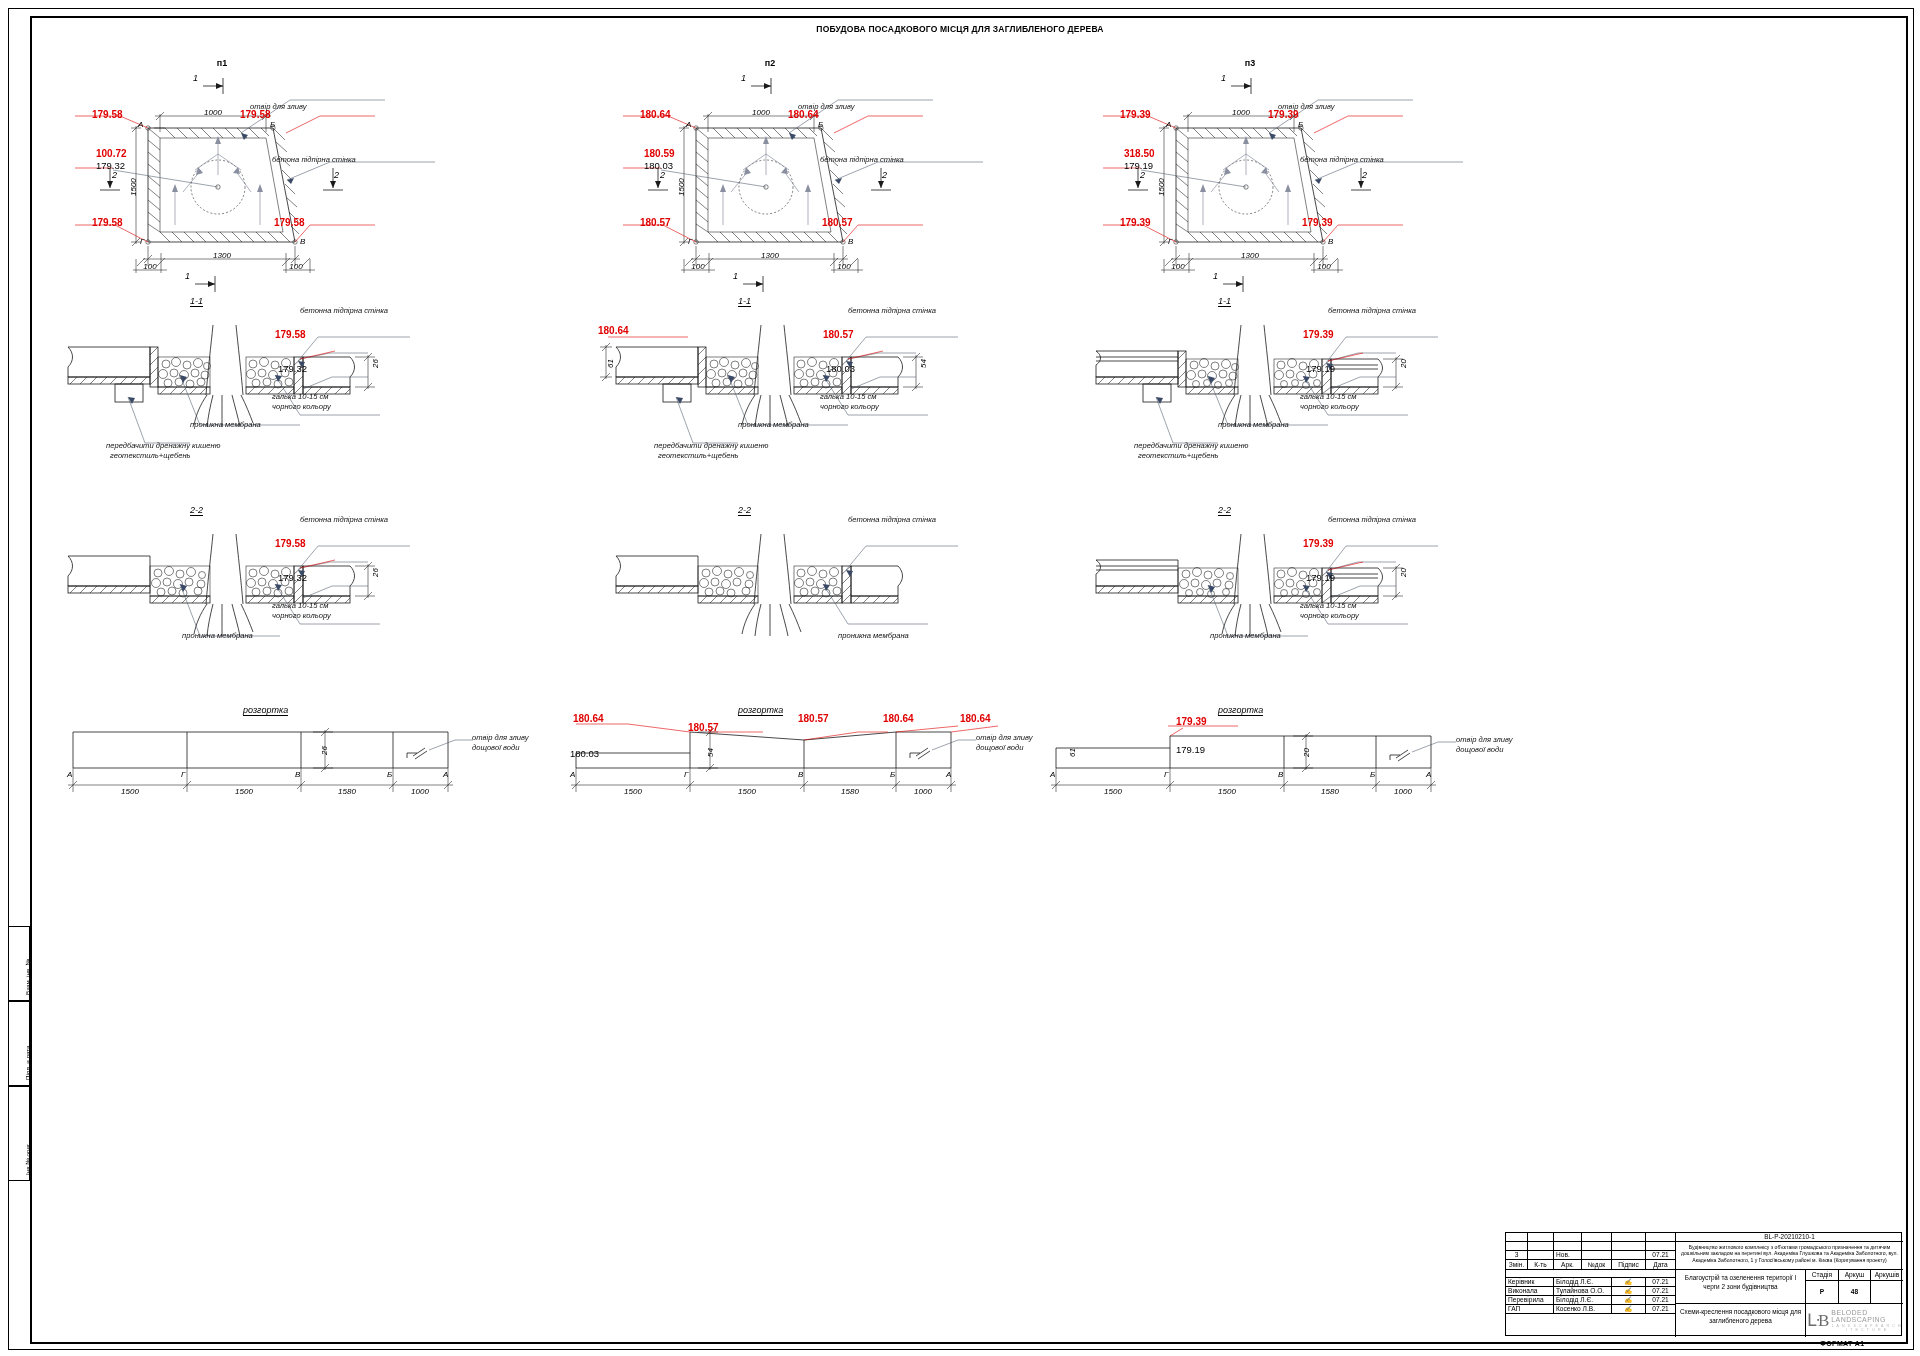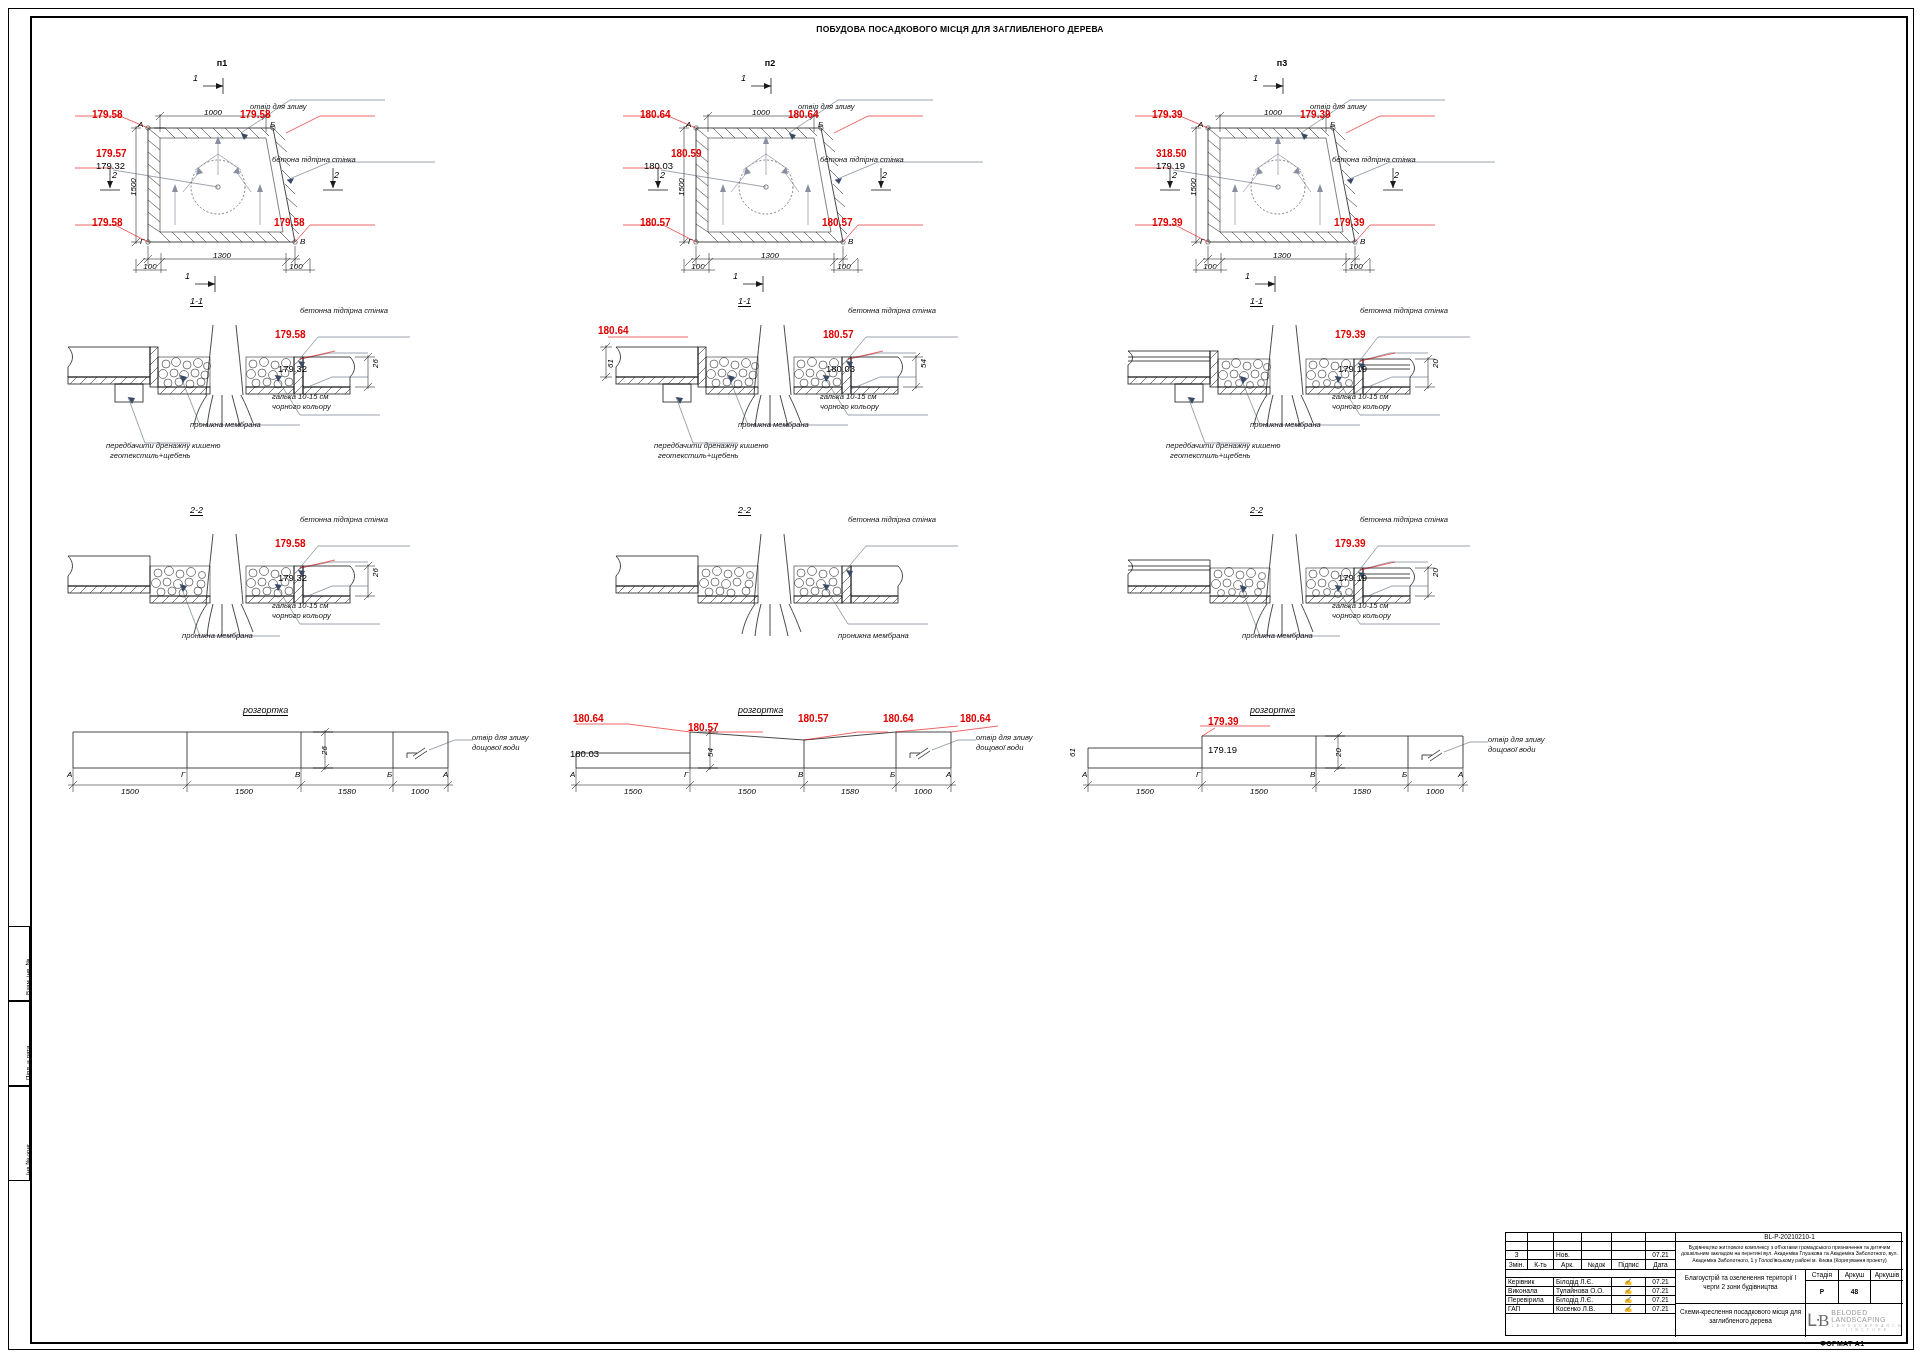--- a/index.html
+++ b/index.html
@@ -241,21 +241,21 @@
     <div class="txt secmark" style="left:112px;top:170px;">2</div>
     <div class="txt secmark" style="left:334px;top:170px;">2</div>
     <div class="txt ptlab" style="left:138px;top:120px;">А</div>
     <div class="txt ptlab" style="left:270px;top:120px;">Б</div>
     <div class="txt ptlab" style="left:300px;top:237px;">В</div>
     <div class="txt ptlab" style="left:140px;top:237px;">Г</div>
     <div class="txt elev red" style="left:92px;top:109px;">179.58</div>
     <div class="txt elev red" style="left:240px;top:109px;">179.58</div>
     <div class="txt elev red" style="left:92px;top:217px;">179.58</div>
     <div class="txt elev red" style="left:274px;top:217px;">179.58</div>
-    <div class="txt elev red" style="left:96px;top:148px;">179.57</div>
+    <div class="txt elev red" style="left:96px;top:148px;">100.72</div>
     <div class="txt elevs" style="left:96px;top:160px;">179.32</div>
     <div class="txt note" style="left:250px;top:102px;">отвір для зливу</div>
     <div class="txt note" style="left:272px;top:155px;">бетона підпірна стінка</div>
 
     <div class="txt secmark" style="left:190px;top:296px;border-bottom:1px solid #000;">1-1</div>
     <svg width="420" height="150" style="position:absolute;left:50px;top:315px;">
 
       <path class="thin" d="M18,32 C24,38 24,46 18,52 L18,62 L100,62 L100,32 Z" fill="#f0f0f0"></path>
       <rect class="thin" x="18" y="62" width="82" height="7" fill="#fff"></rect>
       <g class="vthin" stroke="#555">
@@ -722,21 +722,21 @@
     <div class="txt secmark" style="left:112px;top:170px;">2</div>
     <div class="txt secmark" style="left:334px;top:170px;">2</div>
     <div class="txt ptlab" style="left:138px;top:120px;">А</div>
     <div class="txt ptlab" style="left:270px;top:120px;">Б</div>
     <div class="txt ptlab" style="left:300px;top:237px;">В</div>
     <div class="txt ptlab" style="left:140px;top:237px;">Г</div>
     <div class="txt elev red" style="left:92px;top:109px;">180.64</div>
     <div class="txt elev red" style="left:240px;top:109px;">180.64</div>
     <div class="txt elev red" style="left:92px;top:217px;">180.57</div>
     <div class="txt elev red" style="left:274px;top:217px;">180.57</div>
-    <div class="txt elev red" style="left:96px;top:148px;margin-left:27px;">180.59</div>
+    <div class="txt elev red" style="left:96px;top:148px;">180.59</div>
     <div class="txt elevs" style="left:96px;top:160px;">180.03</div>
     <div class="txt note" style="left:250px;top:102px;">отвір для зливу</div>
     <div class="txt note" style="left:272px;top:155px;">бетона підпірна стінка</div>
 
     <div class="txt secmark" style="left:190px;top:296px;border-bottom:1px solid #000;">1-1</div>
     <svg width="420" height="150" style="position:absolute;left:50px;top:315px;">
       <path class="thin" d="M18,32 C24,38 24,46 18,52 L18,62 L100,62 L100,32 Z" fill="#f0f0f0"></path>
       <rect class="thin" x="18" y="62" width="82" height="7" fill="#fff"></rect>
       <g class="vthin" stroke="#555">
         <line x1="20" y1="69" x2="27" y2="62"></line>
@@ -1048,21 +1048,21 @@
     <div class="txt dimtxt c" style="left:85px;top:787px;">1500</div>
     <div class="txt dimtxt c" style="left:199px;top:787px;">1500</div>
     <div class="txt dimtxt c" style="left:302px;top:787px;">1580</div>
     <div class="txt dimtxt c" style="left:375px;top:787px;">1000</div>
     <div class="txt dimtxt" style="left:158px;top:757px;transform-origin:0 0;transform:rotate(-90deg);">54</div>
     <div class="txt note" style="left:428px;top:733px;">отвір для зливу</div>
     <div class="txt note" style="left:428px;top:743px;">дощової води</div>
     <div class="txt dimtxt" style="left:520px;top:757px;transform-origin:0 0;transform:rotate(-90deg);">61</div>
   </div>
 
-  <div class="grp" style="left:1060px;top:0px;width:640px;height:1000px;">
+  <div class="grp" style="left:1028px;top:0px;width:640px;height:1000px;">
     <div class="txt grp-label c" style="left:222px;top:58px;">п3</div>
 
     <svg width="460" height="230" style="position:absolute;left:55px;top:70px;">
       <g class="thin">
         <line x1="148" y1="16" x2="168" y2="16"></line>
           <line x1="168" y1="8" x2="168" y2="24"></line>
         <polygon points="168,16 161,13 161,19" fill="#1a1a1a" stroke="none"></polygon>
       </g>
       <polygon class="thin" points="93,58 218,58 240,172 93,172" fill="#ffffff"></polygon>
       <polygon class="vthin" points="105,68 211,68 228,162 105,162" fill="#f2f2f2"></polygon>

